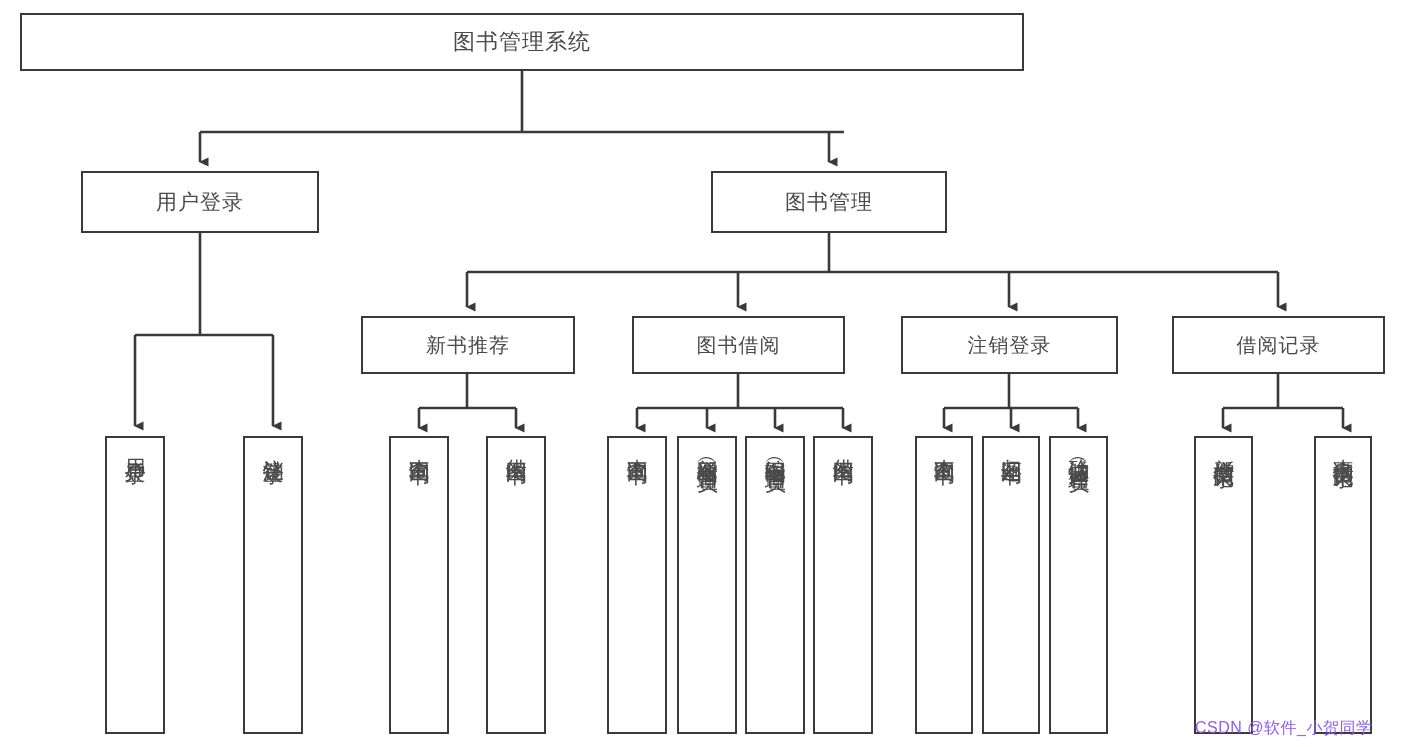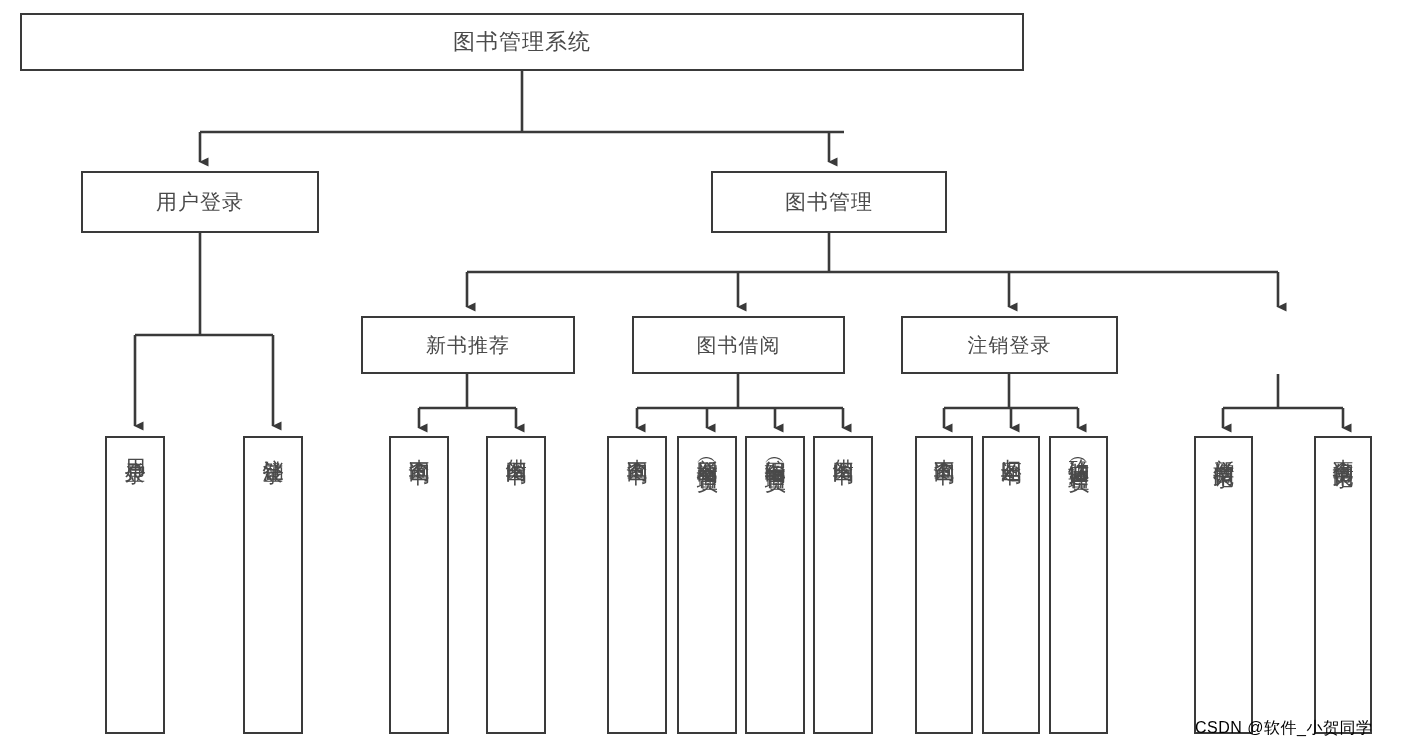--- a/index.html
+++ b/index.html
@@ -51,21 +51,21 @@
     text-orientation: upright;
     font-size: 21px;
     line-height: 1.25;
     letter-spacing: 2px;
     white-space: nowrap;
     color: #4a4a4a;
   }
   .watermark {
     position: absolute;
     font-size: 16px;
-    color: #000000;
+    color: #8b5cf6;
     white-space: nowrap;
     letter-spacing: 0.5px;
   }
 </style>
 </head>
 <body>
 
 <div id="diagram-root">
 
   <svg id="tree-svg" viewBox="0 0 1405 747" xmlns="http://www.w3.org/2000/svg">
@@ -131,20 +131,23 @@
 
   <div class="node-box level-2" style="left:361px; top:316px; width:214px; height:58px;">
     <span class="node-label-h">新书推荐</span>
   </div>
   <div class="node-box level-2" style="left:632px; top:316px; width:213px; height:58px;">
     <span class="node-label-h">图书借阅</span>
   </div>
   <div class="node-box level-2" style="left:901px; top:316px; width:217px; height:58px;">
     <span class="node-label-h">注销登录</span>
   </div>
+  <div class="node-box level-2" style="left:1172px; top:316px; width:213px; height:58px;">
+    <span class="node-label-h">借阅记录</span>
+  </div>
 
   <div class="node-box leaf" style="left:105px; top:436px; width:60px; height:298px;">
     <span class="node-label-v">用户登录</span>
   </div>
   <div class="node-box leaf" style="left:243px; top:436px; width:60px; height:298px;">
     <span class="node-label-v">注销登录</span>
   </div>
   <div class="node-box leaf" style="left:389px; top:436px; width:60px; height:298px;">
     <span class="node-label-v">查询图书</span>
   </div>

